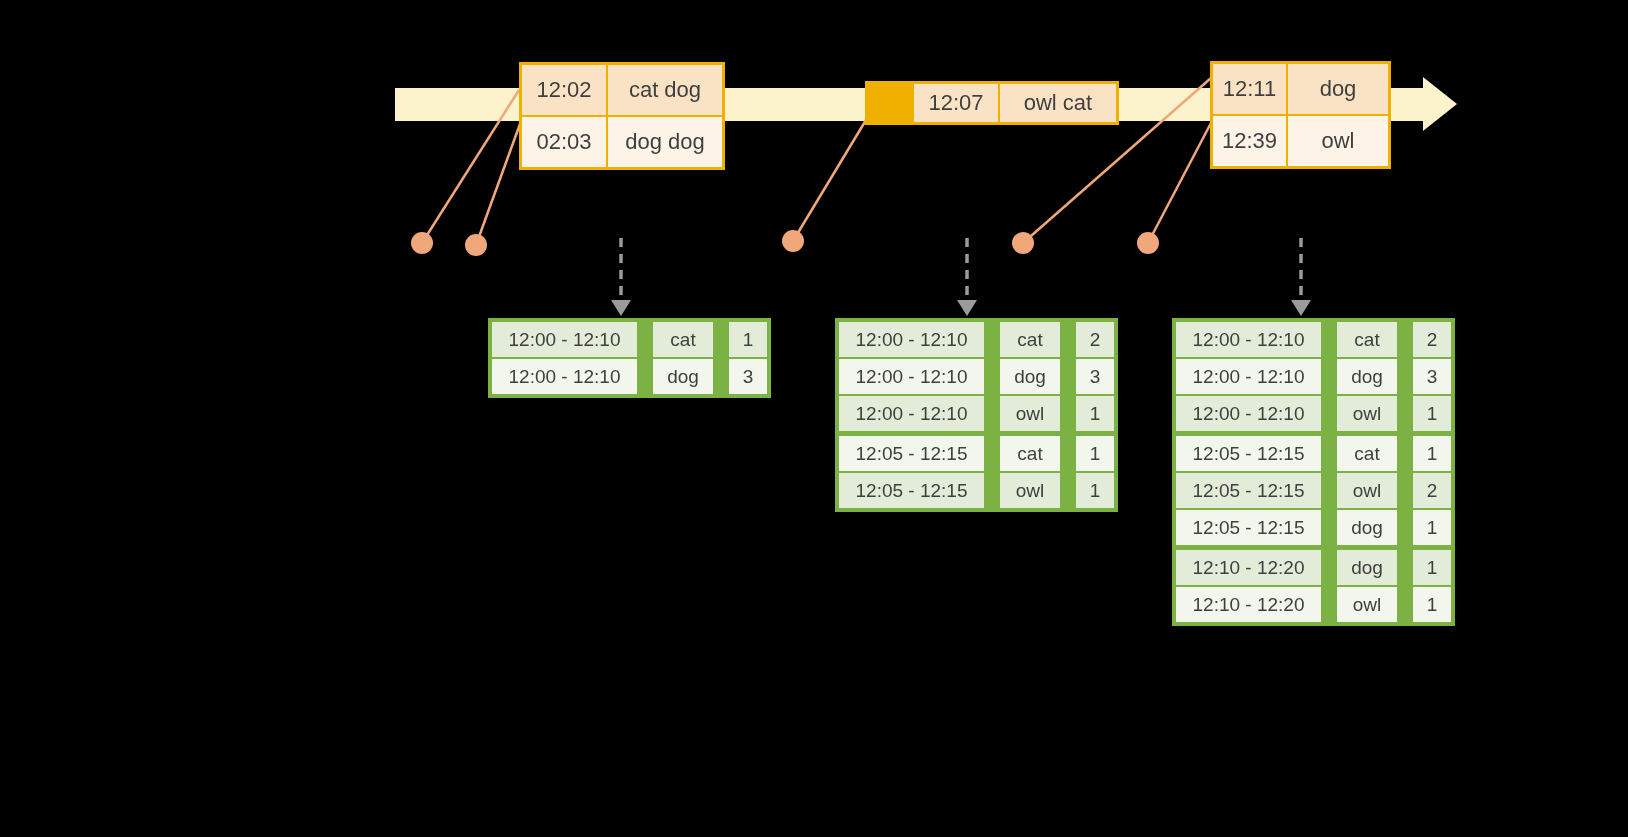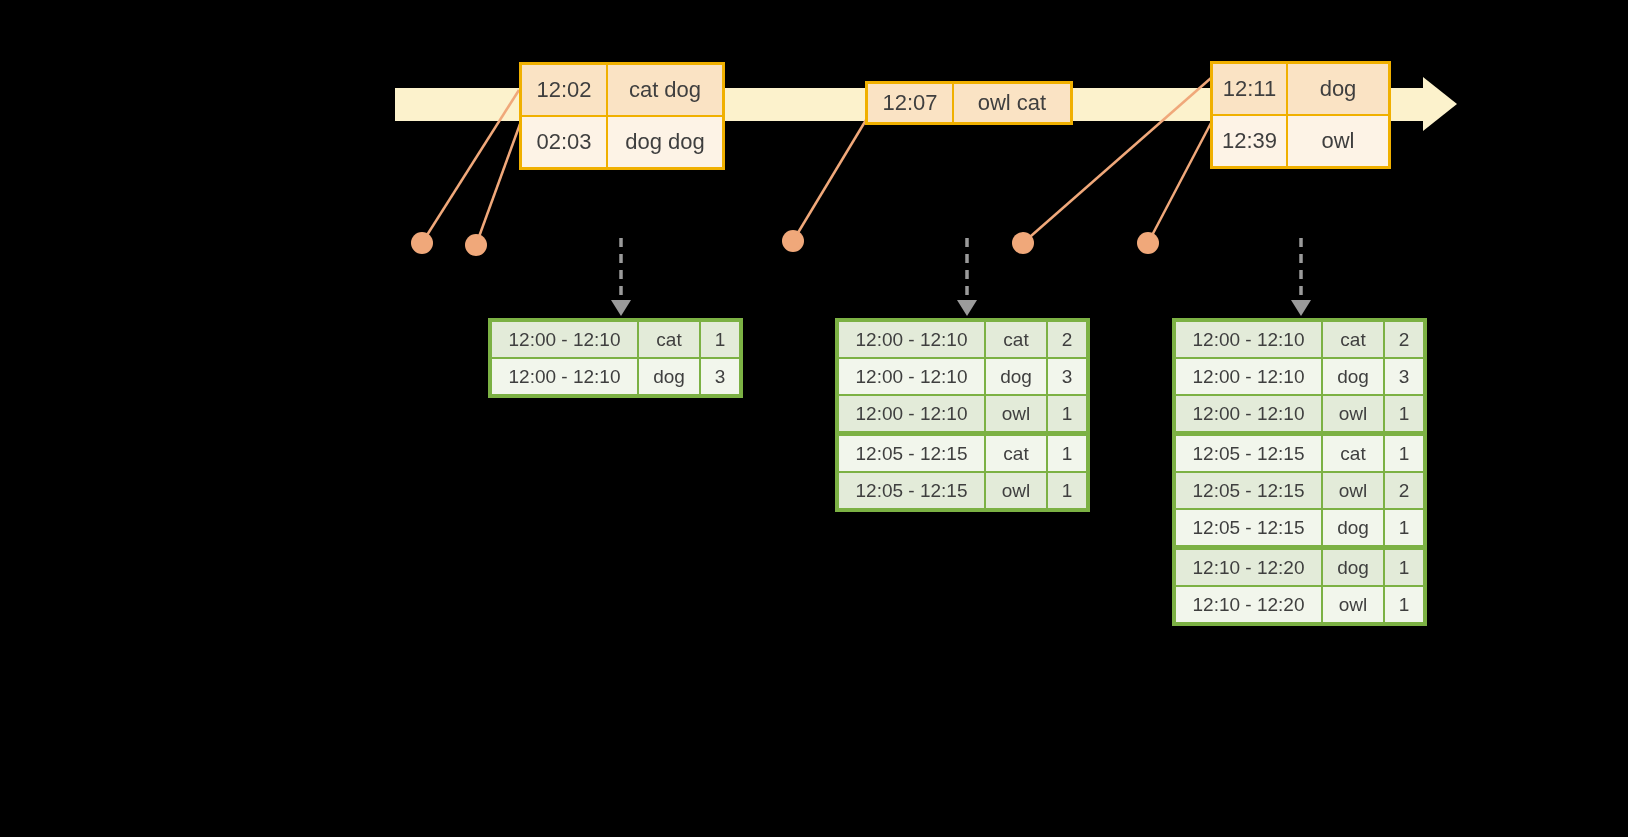--- a/index.html
+++ b/index.html
@@ -21,21 +21,21 @@
     border: 3px solid #F0B000;
     display: grid;
     row-gap: 2px;
   }
   .event-row {
     display: grid;
     grid-template-columns: 84px 114px;
     column-gap: 2px;
     background: #F0B000;
   }
-  .event-table.t2 .event-row { grid-template-columns: 84px 116px; }
+  .event-table.t2 .event-row { grid-template-columns: 84px 116px; margin-left: 46px; }
   .event-table.t3 .event-row { grid-template-columns: 73px 100px; }
   .event-cell {
     height: 50px;
     display: flex;
     align-items: center;
     justify-content: center;
     font-size: 22px;
     color: #3F3F3F;
     white-space: nowrap;
   }
@@ -50,21 +50,21 @@
   
   .result-table {
     position: absolute;
     z-index: 2;
     background: #7CB144;
     padding: 4px;
   }
   .result-row {
     display: grid;
     grid-template-columns: 145px 60px 38px;
-    column-gap: 2px;
+    column-gap: 16px;
     background: #7CB144;
     margin-top: 2px;
   }
   .result-row:first-child { margin-top: 0; }
   .result-row.group-start { margin-top: 5px; }
   .result-cell {
     height: 35px;
     display: flex;
     align-items: center;
     justify-content: center;

